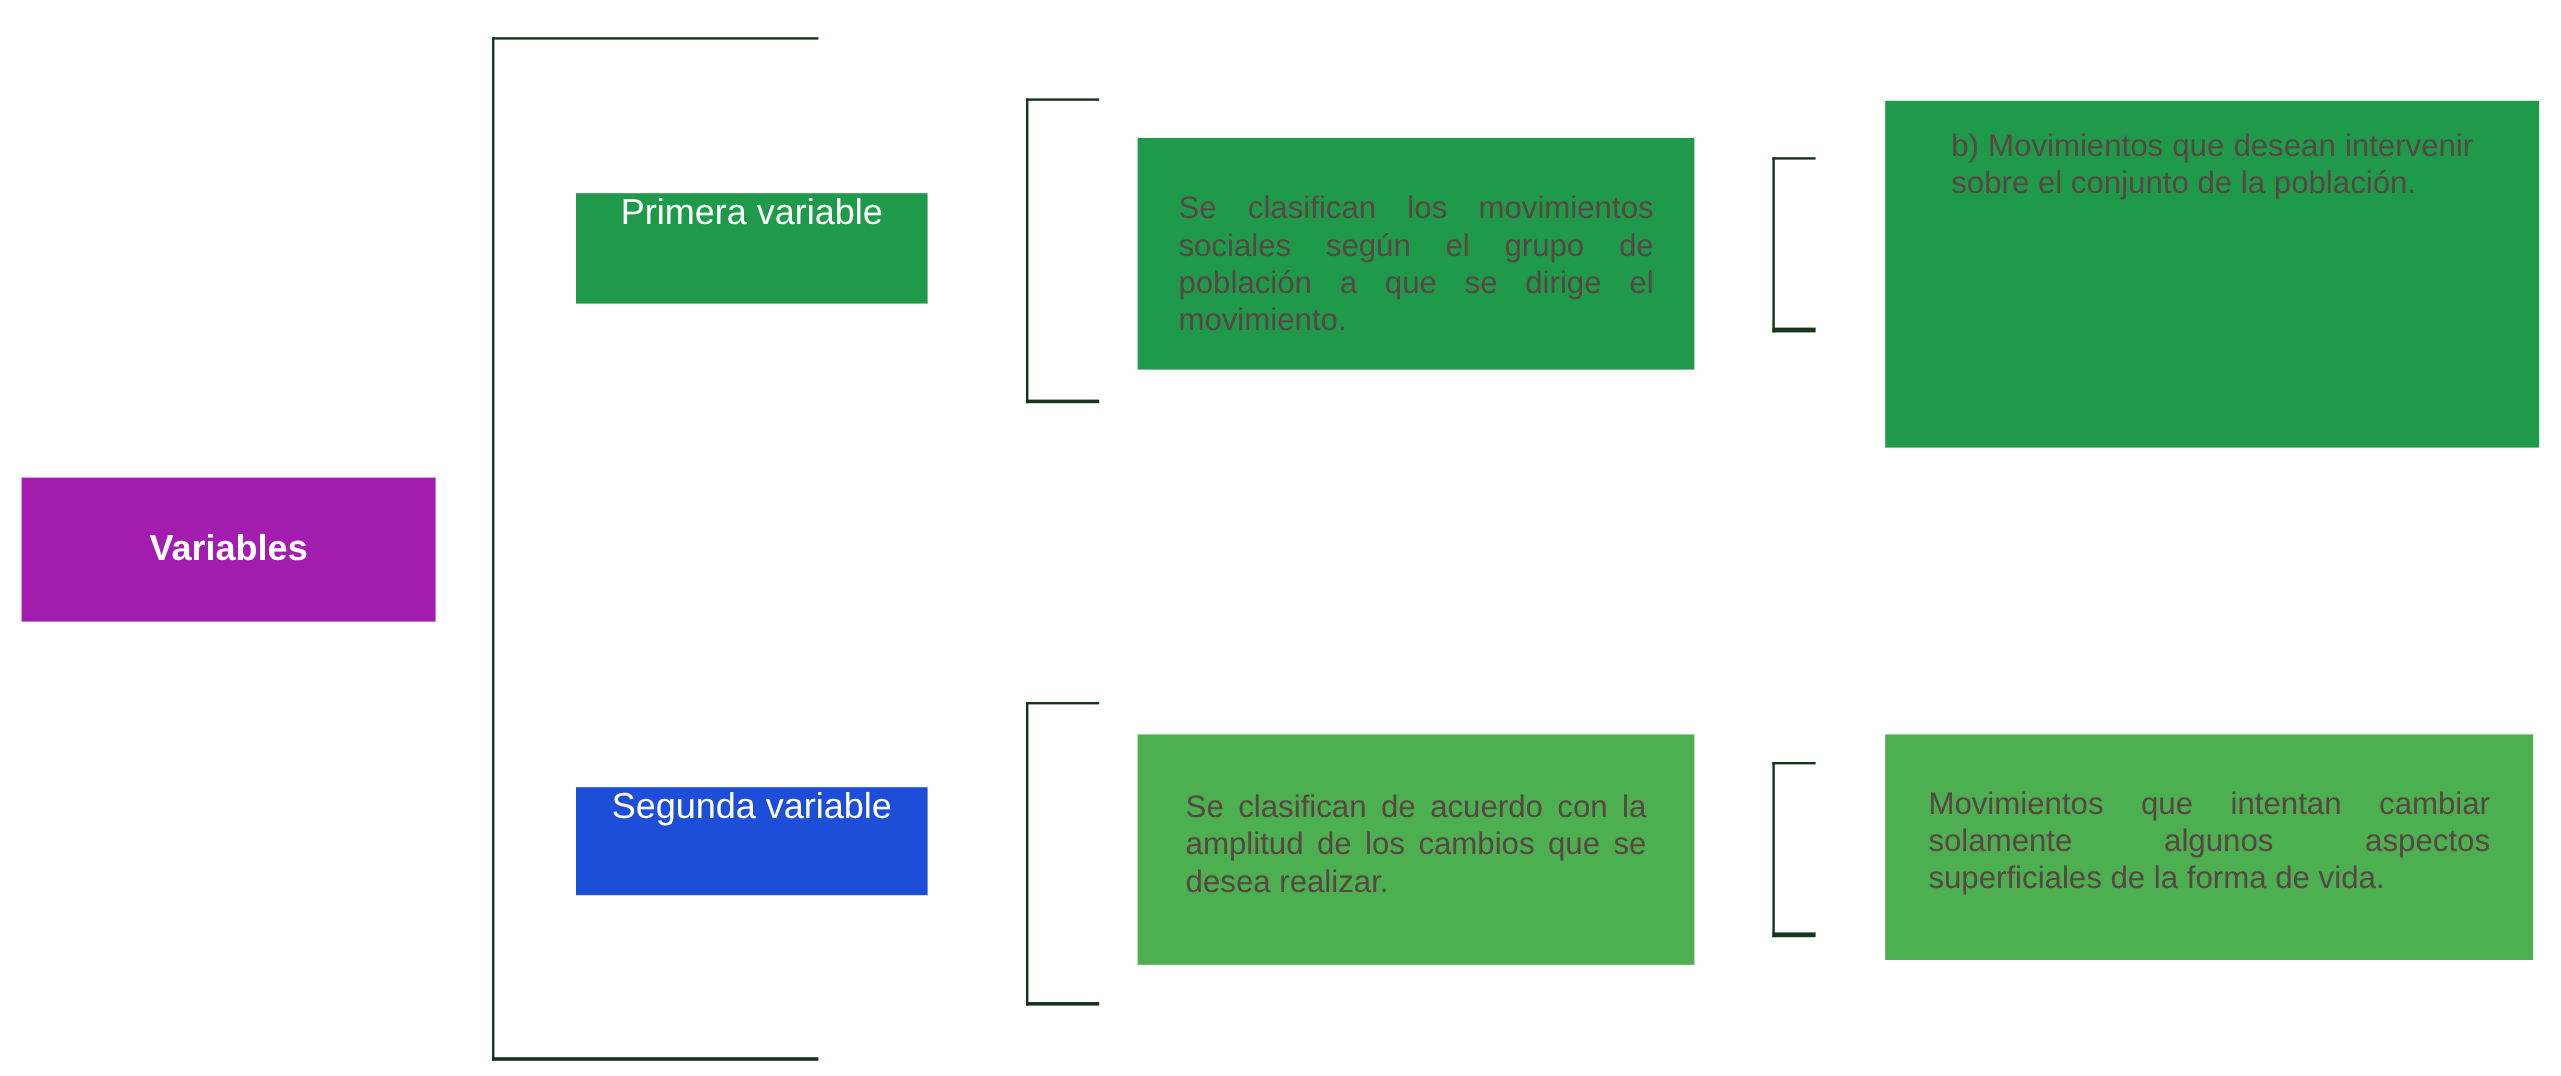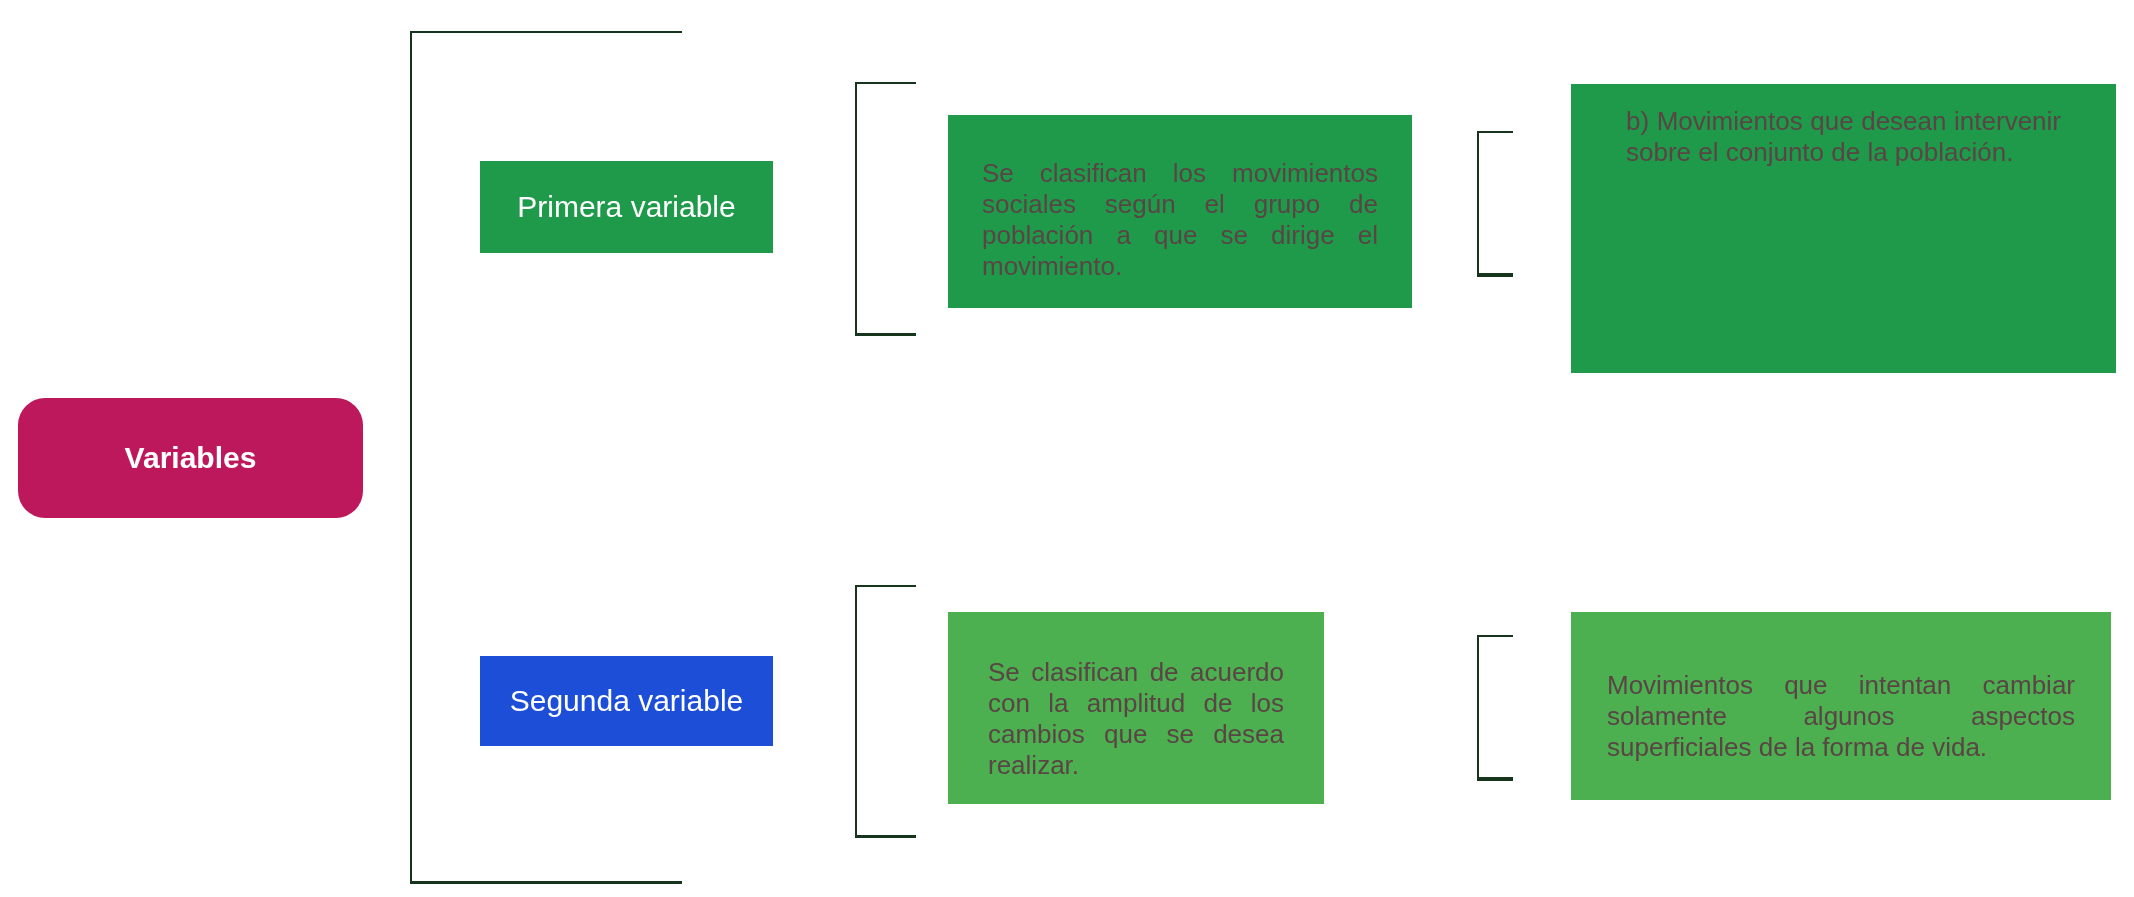--- a/index.html
+++ b/index.html
@@ -9,44 +9,44 @@
     height: 897px;
     position: relative;
     font-family: "Liberation Sans", sans-serif;
     overflow: hidden;
   }
   .abs { position: absolute; }
 
   
   .root-box {
     left: 18px; top: 398px; width: 345px; height: 120px;
-    background: #be185d;
+    background: #a21caf;
     display: flex; align-items: center; justify-content: center;
-    color: #ffffff; font-size: 30px; font-weight: bold; border-radius: 27px;
+    color: #ffffff; font-size: 30px; font-weight: bold;
   }
   .label-box {
     width: 293px;
-    display: flex; align-items: center; justify-content: center;
+    display: flex; align-items: flex-start; justify-content: center;
     color: #ffffff; font-size: 30px; font-weight: 400;
   }
   .label-primera { left: 480px; top: 161px; height: 92px; background: #1f9a4b; }
   .label-segunda { left: 480px; top: 656px; height: 90px; background: #1d4ed8; }
 
   .text-box {
     color: #5a4545;
     font-size: 26px;
     line-height: 31px;
     text-align: justify;
     text-justify: inter-word;
     overflow: hidden;
   }
   .desc-primera   { left: 948px;  top: 115px; width: 464px; height: 193px; background: #1f9a4b; padding: 43px 34px 0; }
   .detail-primera { left: 1571px; top: 84px;  width: 545px; height: 289px; background: #1f9a4b; padding: 22px 55px 0; }
-  .desc-segunda   { left: 948px;  top: 612px; width: 376px; height: 192px; background: #4caf50; padding: 45px 40px 0; }
-  .detail-segunda { left: 1571px; top: 612px; width: 540px; height: 188px; background: #4caf50; padding: 58px 36px 0; }
+  .desc-segunda   { left: 948px;  top: 612px; width: 464px; height: 192px; background: #4caf50; padding: 45px 40px 0; }
+  .detail-segunda { left: 1571px; top: 612px; width: 540px; height: 188px; background: #4caf50; padding: 42px 36px 0; }
   .text-box p { margin: 0; }
   .text-box p + p { margin-top: 40px; font-style: italic; }
 
   
   .line { background: #17341c; position: absolute; }
 </style>
 </head>
 <body>
 
 <div class="abs root-box">

